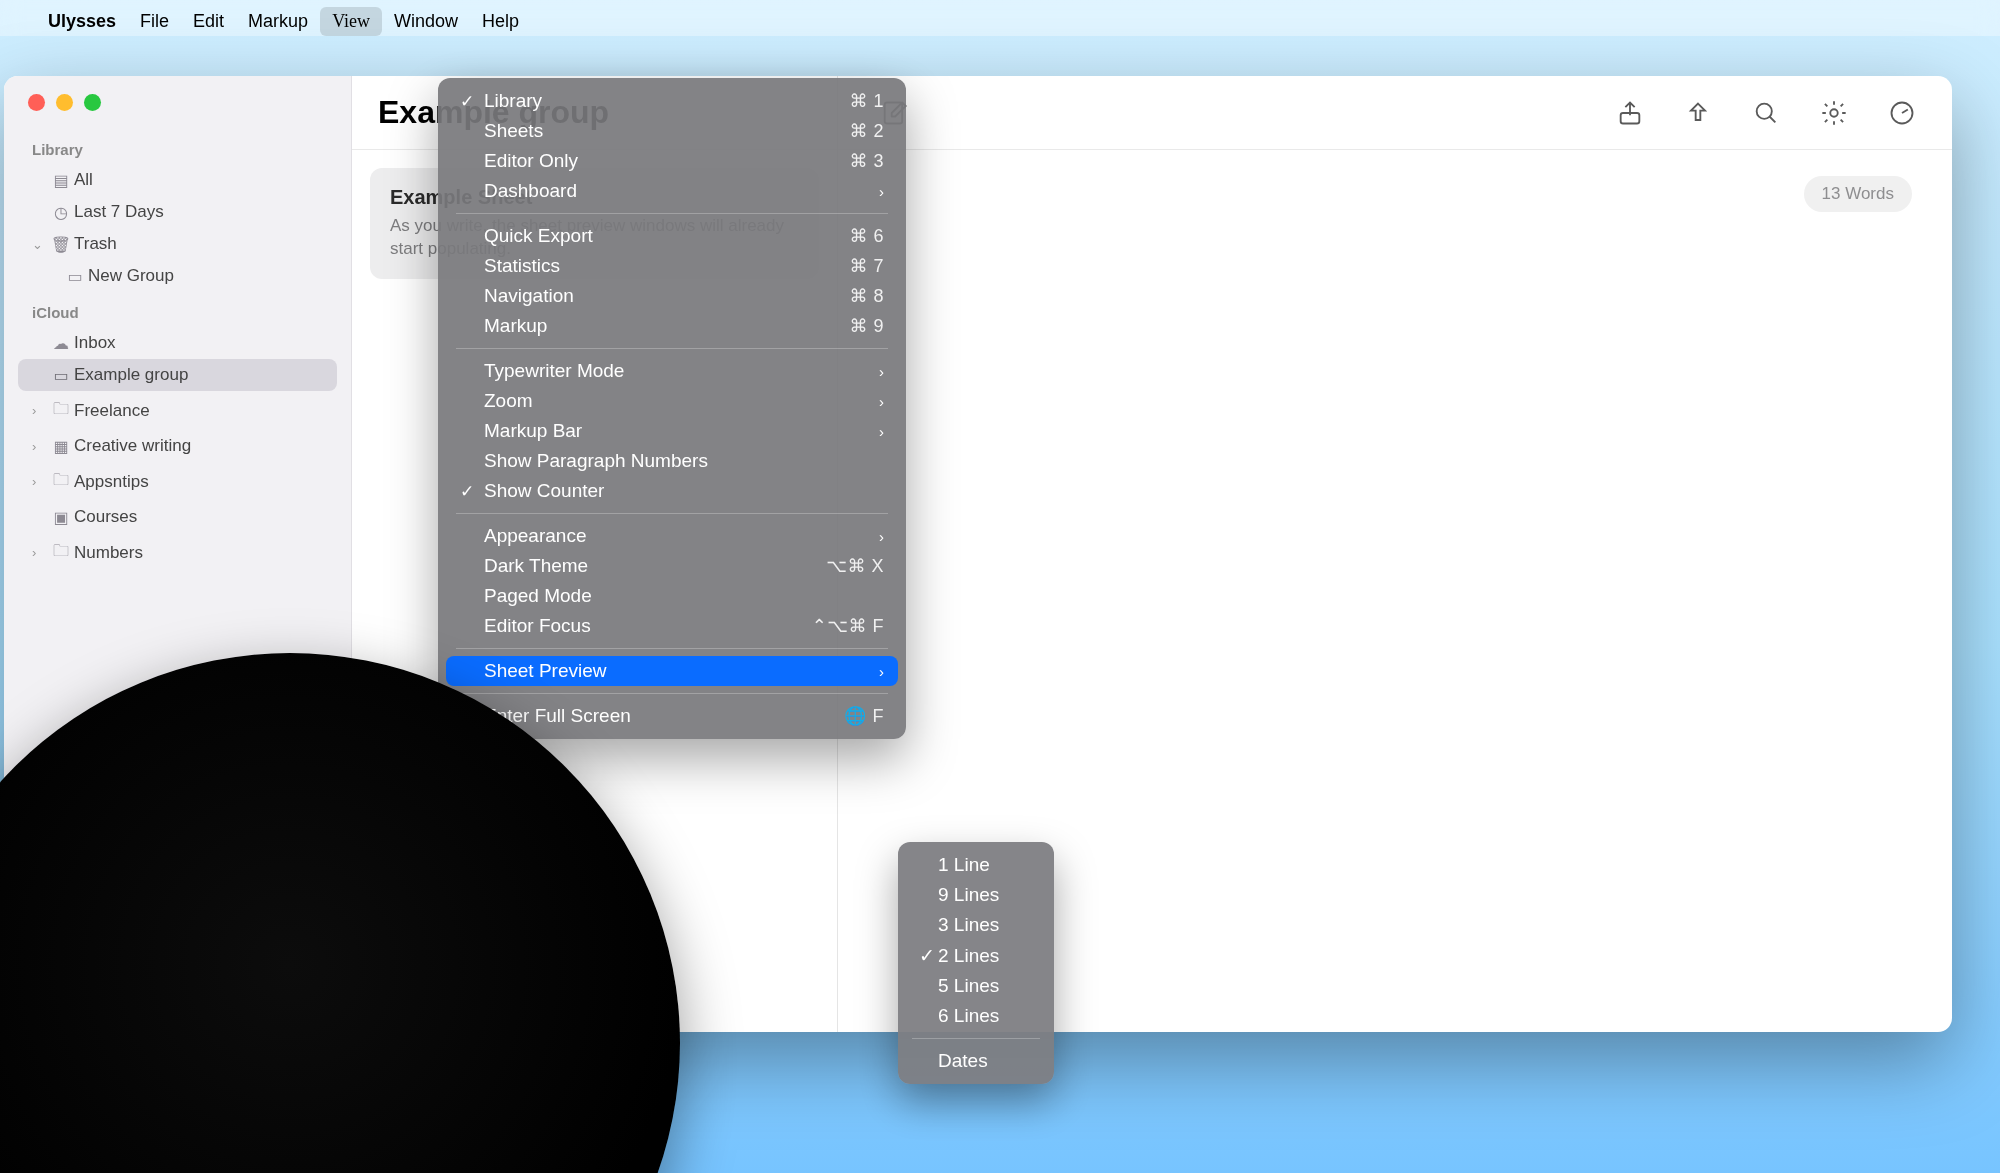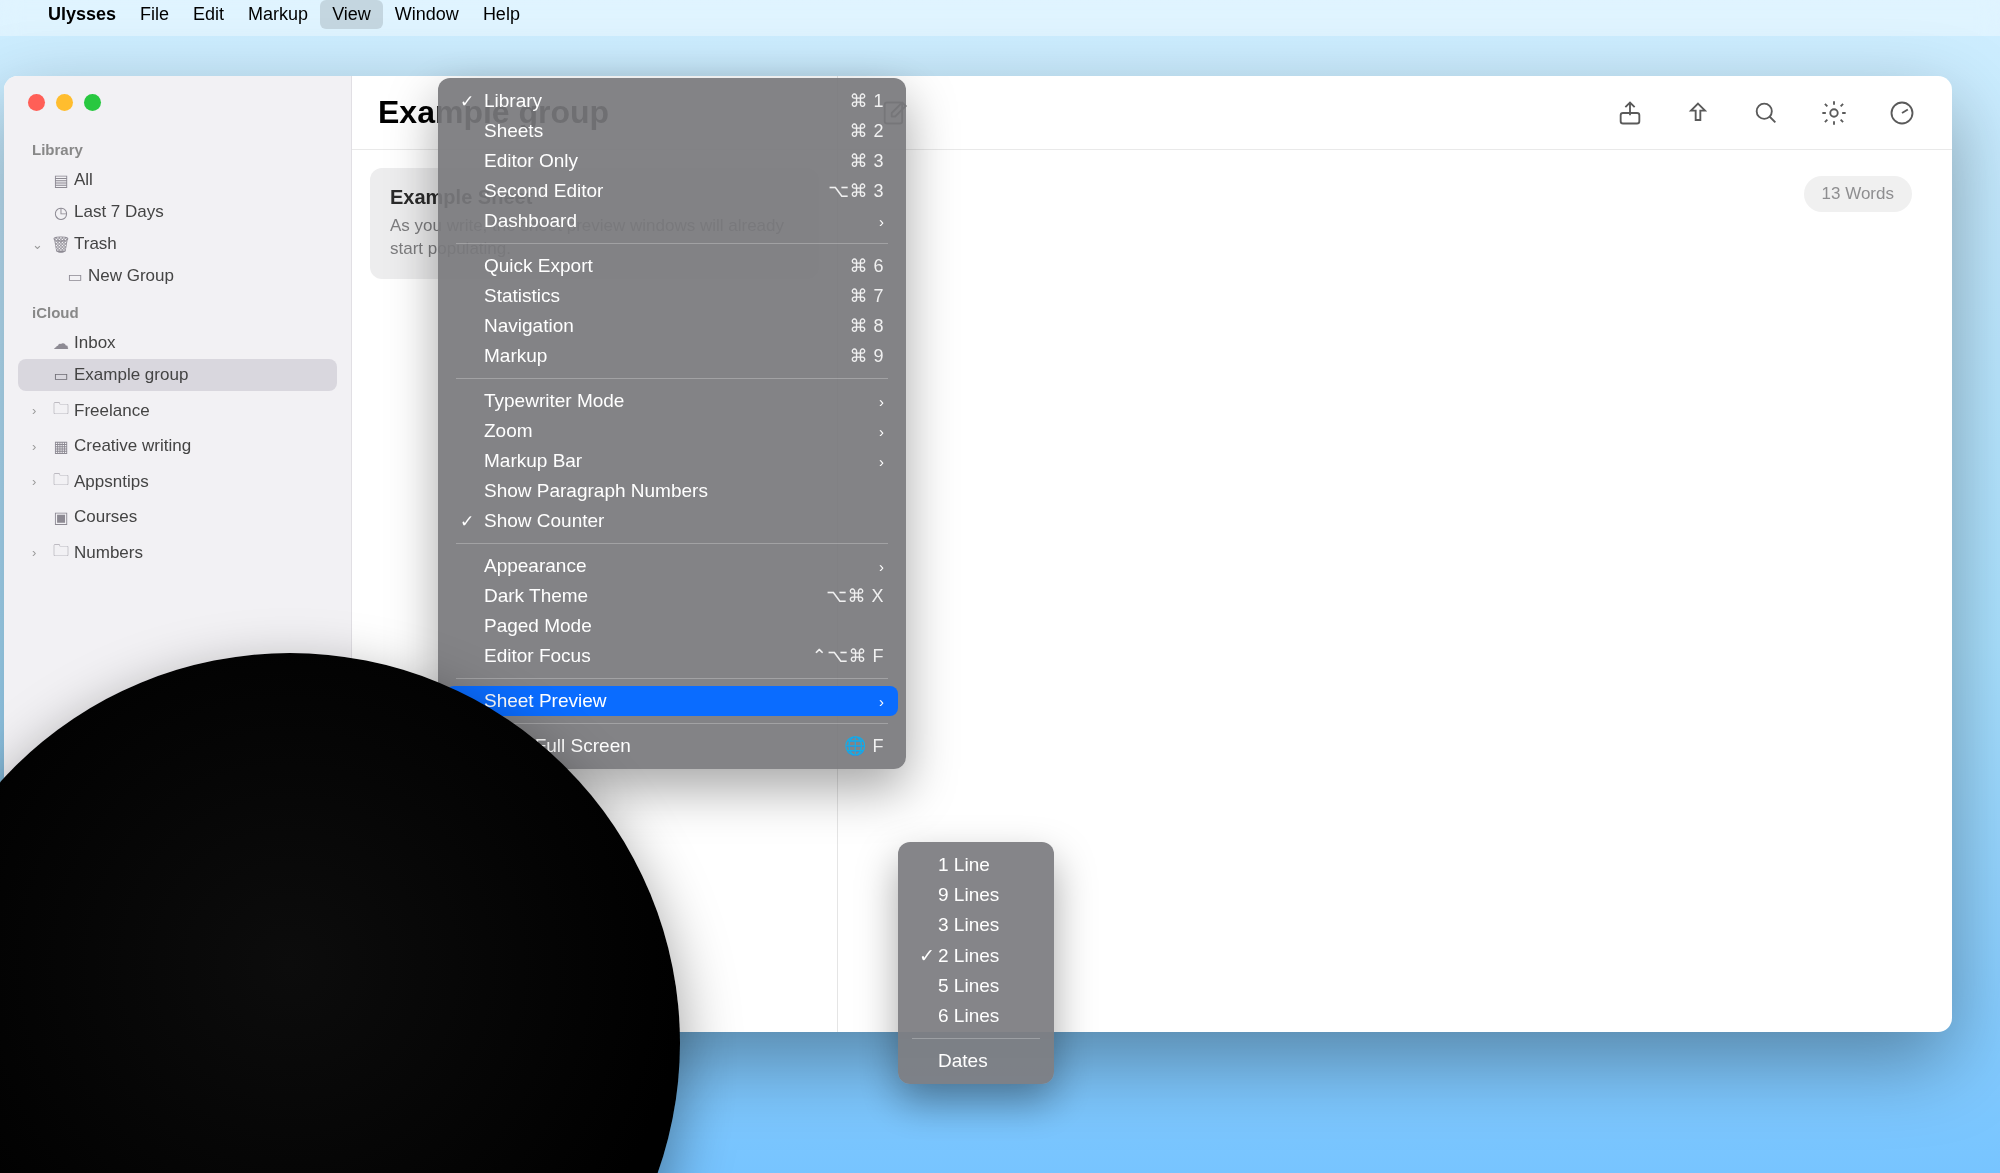--- a/index.html
+++ b/index.html
@@ -1,21 +1,21 @@
 <!DOCTYPE html>
 <html><head>
 <meta charset="utf-8">
 <style>
 * { margin:0; padding:0; box-sizing:border-box; -webkit-font-smoothing:antialiased; }
 body { width:2000px; height:1173px; font-family:-apple-system,"SF Pro Text","Helvetica Neue",Arial,sans-serif; background:linear-gradient(180deg,#cfeeff 0%,#a9e1ff 55%,#77c4ff 100%); overflow:hidden; position:relative; }
 
-.menubar { height:36px; background:rgba(255,255,255,.35); backdrop-filter:blur(10px); display:flex; align-items:flex-start; padding:0 18px; font-size:18px; color:#000; }
+.menubar { height:36px; background:rgba(255,255,255,.35); backdrop-filter:blur(10px); display:flex; align-items:flex-end; padding:0 18px; font-size:18px; color:#000; }
 .menubar .apple { font-size:20px; margin-right:18px; }
 .menubar .item { padding:4px 12px; border-radius:6px; }
-.menubar .item.active { background:rgba(0,0,0,.12); }
+.menubar .item.active { background:rgba(0,0,0,.12);font-family:Liberation Serif, serif; }
 .menubar .app { font-weight:700; }
 
 .window { position:absolute; left:4px; top:76px; width:1948px; height:956px; background:#fff; border-radius:14px; box-shadow:0 30px 80px rgba(0,0,0,.35); display:flex; overflow:hidden; }
 
 .sidebar { width:348px; background:#f2f1f4; border-right:1px solid #e1dfe4; padding-top:14px; }
 .lights { display:flex; gap:11px; padding:4px 0 18px 24px; }
 .light { width:17px; height:17px; border-radius:50%; }
 .light.r { background:#ff5f57; } .light.y { background:#ffbd2e; } .light.g { background:#28c840; }
 .side-head { font-size:15px; font-weight:600; color:#888; padding:12px 28px 6px; }
 .side-row { display:flex; align-items:center; padding:6px 28px; font-size:17px; color:#444; }
@@ -207,25 +207,20 @@
       <span class="lbl">Sheets</span>
       <span class="sc">⌘ 2</span>
     </div>
   <div class="row">
       <span class="chk"></span>
       <span class="lbl">Editor Only</span>
       <span class="sc">⌘ 3</span>
     </div>
   <div class="row">
       <span class="chk"></span>
-      <span class="lbl">Second Editor</span>
-      <span class="sc">⌥⌘ 3</span>
-    </div>
-  <div class="row">
-      <span class="chk"></span>
       <span class="lbl">Dashboard</span>
       <span class="sub">›</span>
     </div>
   <div class="sep"></div>
   <div class="row">
       <span class="chk"></span>
       <span class="lbl">Quick Export</span>
       <span class="sc">⌘ 6</span>
     </div>
   <div class="row">

